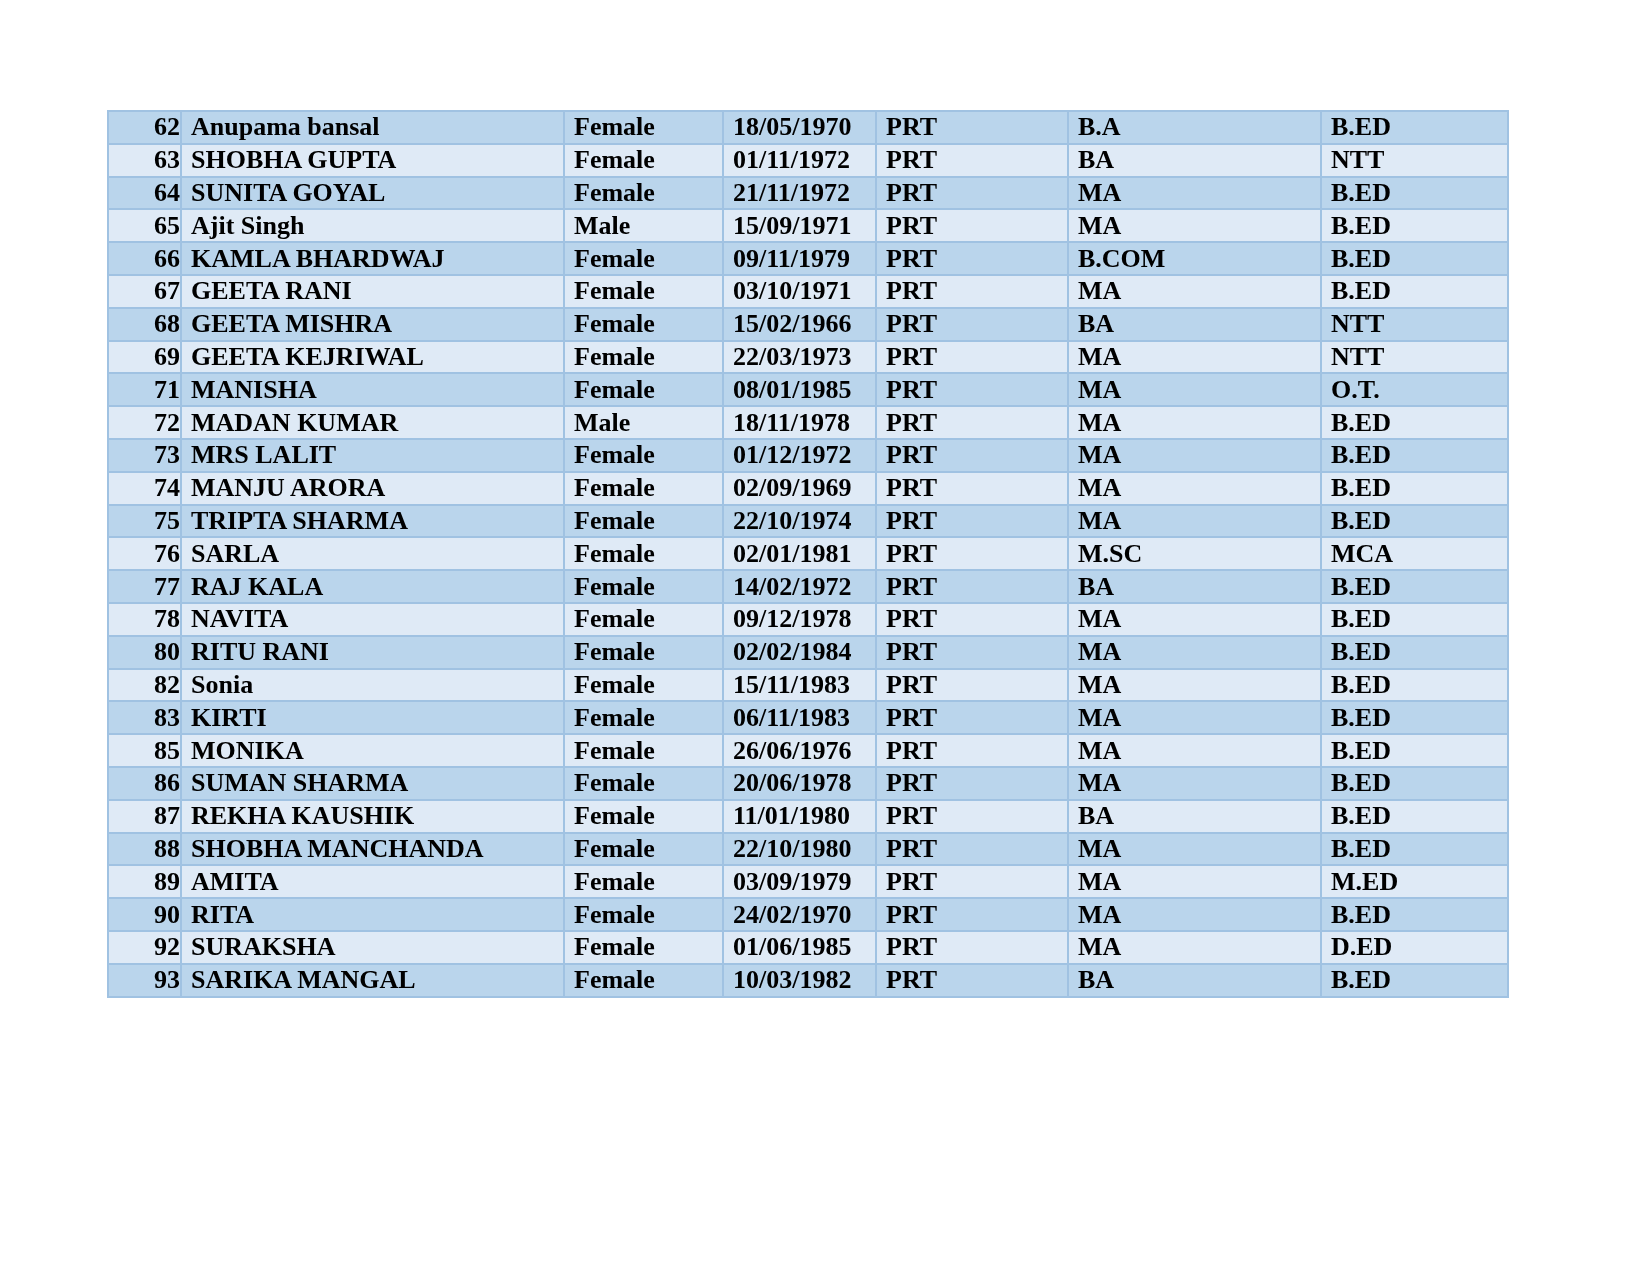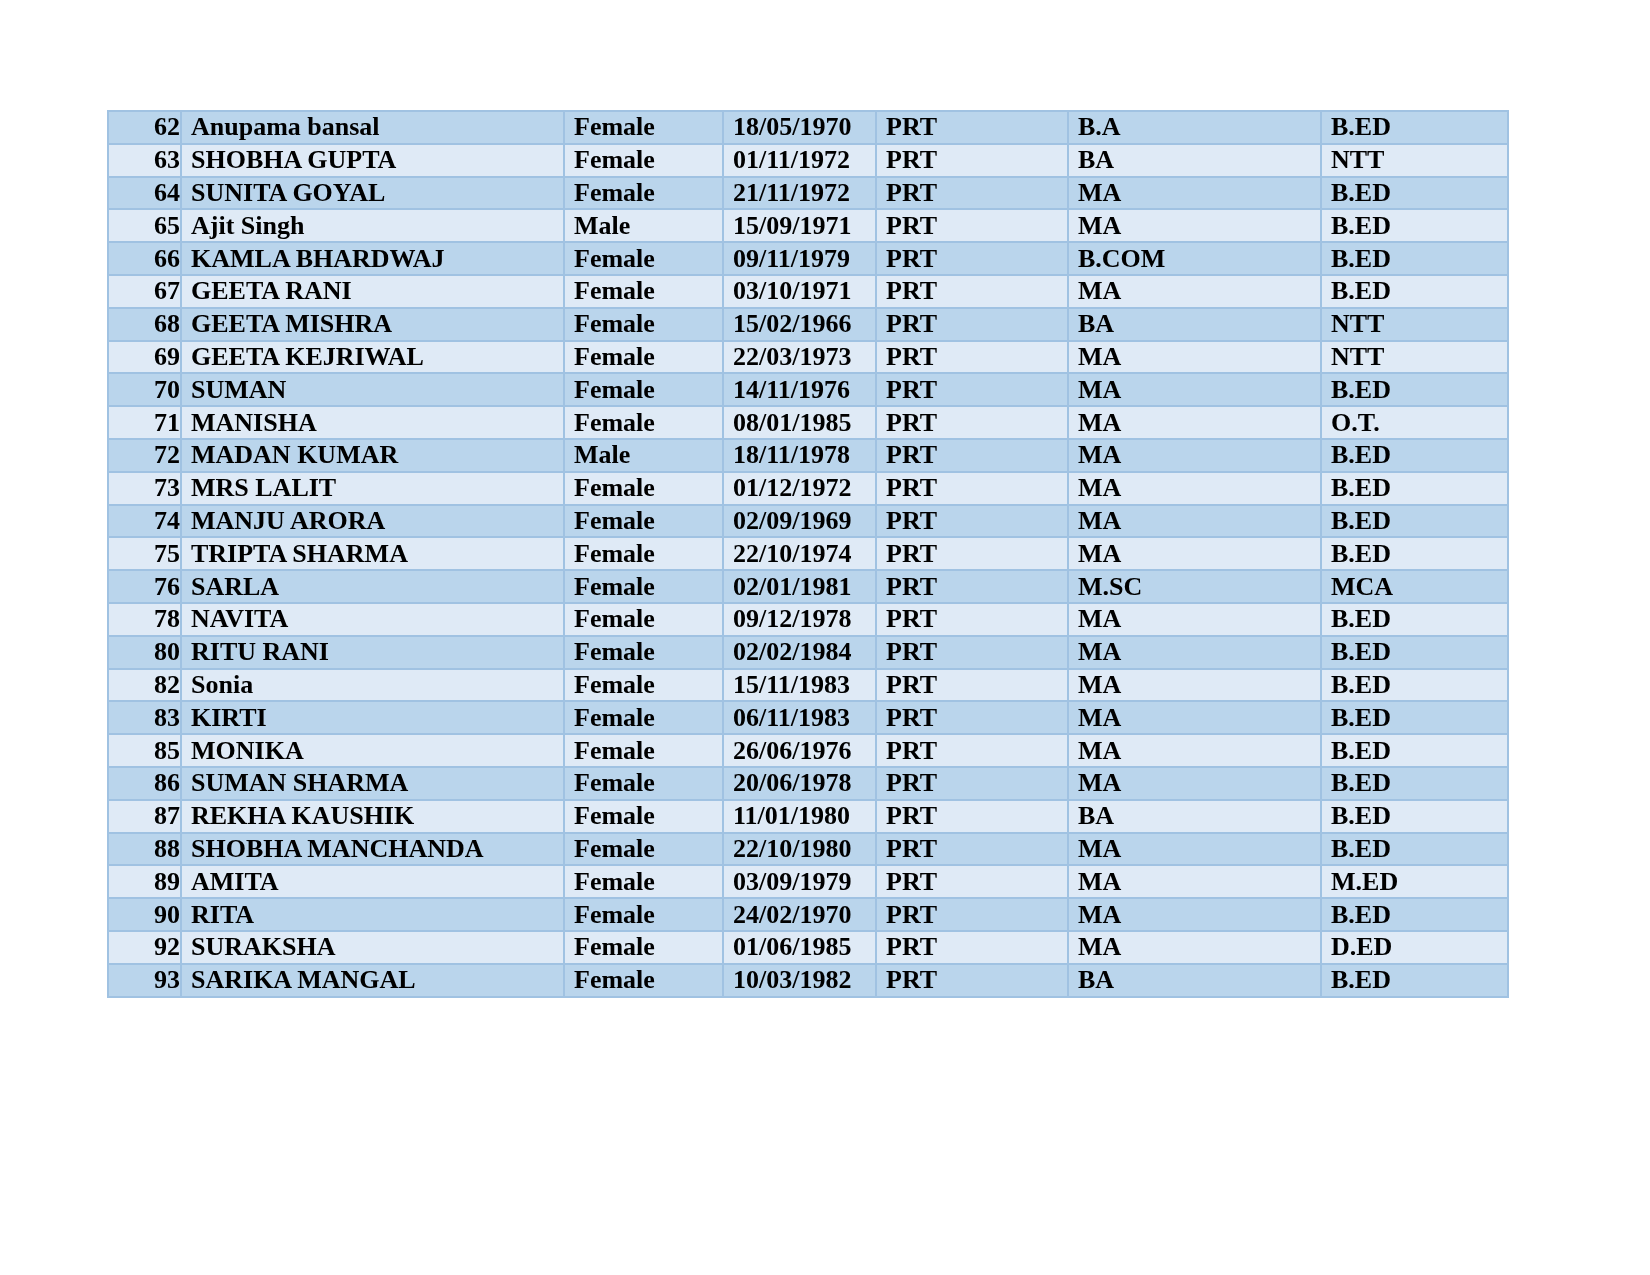--- a/index.html
+++ b/index.html
@@ -143,29 +143,20 @@
         <tr>
     <td class="c-serial">69</td>
     <td class="c-name">GEETA KEJRIWAL</td>
     <td class="c-gender">Female</td>
     <td class="c-dob">22/03/1973</td>
     <td class="c-designation">PRT</td>
     <td class="c-qualification">MA</td>
     <td class="c-training">NTT</td>
   </tr>
         <tr>
-    <td class="c-serial">70</td>
-    <td class="c-name">SUMAN</td>
-    <td class="c-gender">Female</td>
-    <td class="c-dob">14/11/1976</td>
-    <td class="c-designation">PRT</td>
-    <td class="c-qualification">MA</td>
-    <td class="c-training">B.ED</td>
-  </tr>
-        <tr>
     <td class="c-serial">71</td>
     <td class="c-name">MANISHA</td>
     <td class="c-gender">Female</td>
     <td class="c-dob">08/01/1985</td>
     <td class="c-designation">PRT</td>
     <td class="c-qualification">MA</td>
     <td class="c-training">O.T.</td>
   </tr>
         <tr>
     <td class="c-serial">72</td>
@@ -204,20 +195,29 @@
     <td class="c-training">B.ED</td>
   </tr>
         <tr>
     <td class="c-serial">76</td>
     <td class="c-name">SARLA</td>
     <td class="c-gender">Female</td>
     <td class="c-dob">02/01/1981</td>
     <td class="c-designation">PRT</td>
     <td class="c-qualification">M.SC</td>
     <td class="c-training">MCA</td>
+  </tr>
+        <tr>
+    <td class="c-serial">77</td>
+    <td class="c-name">RAJ KALA</td>
+    <td class="c-gender">Female</td>
+    <td class="c-dob">14/02/1972</td>
+    <td class="c-designation">PRT</td>
+    <td class="c-qualification">BA</td>
+    <td class="c-training">B.ED</td>
   </tr>
         <tr>
     <td class="c-serial">78</td>
     <td class="c-name">NAVITA</td>
     <td class="c-gender">Female</td>
     <td class="c-dob">09/12/1978</td>
     <td class="c-designation">PRT</td>
     <td class="c-qualification">MA</td>
     <td class="c-training">B.ED</td>
   </tr>

